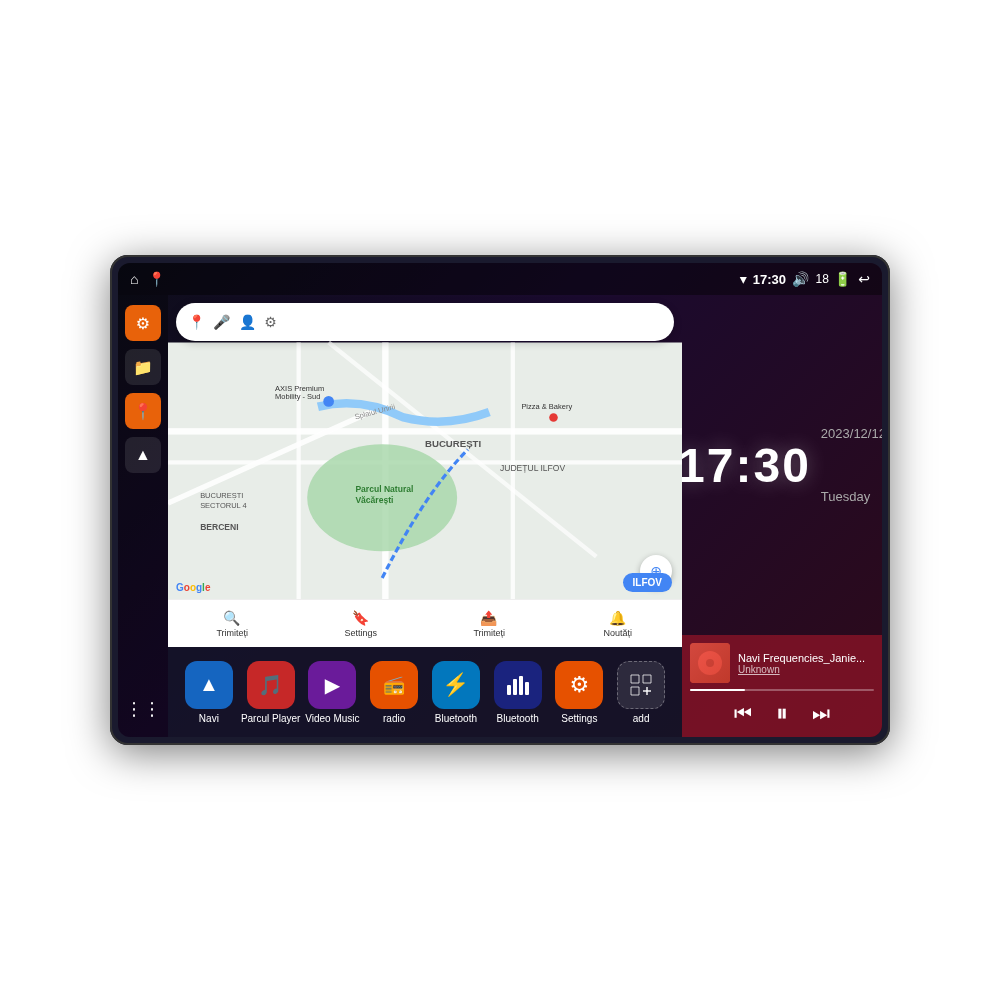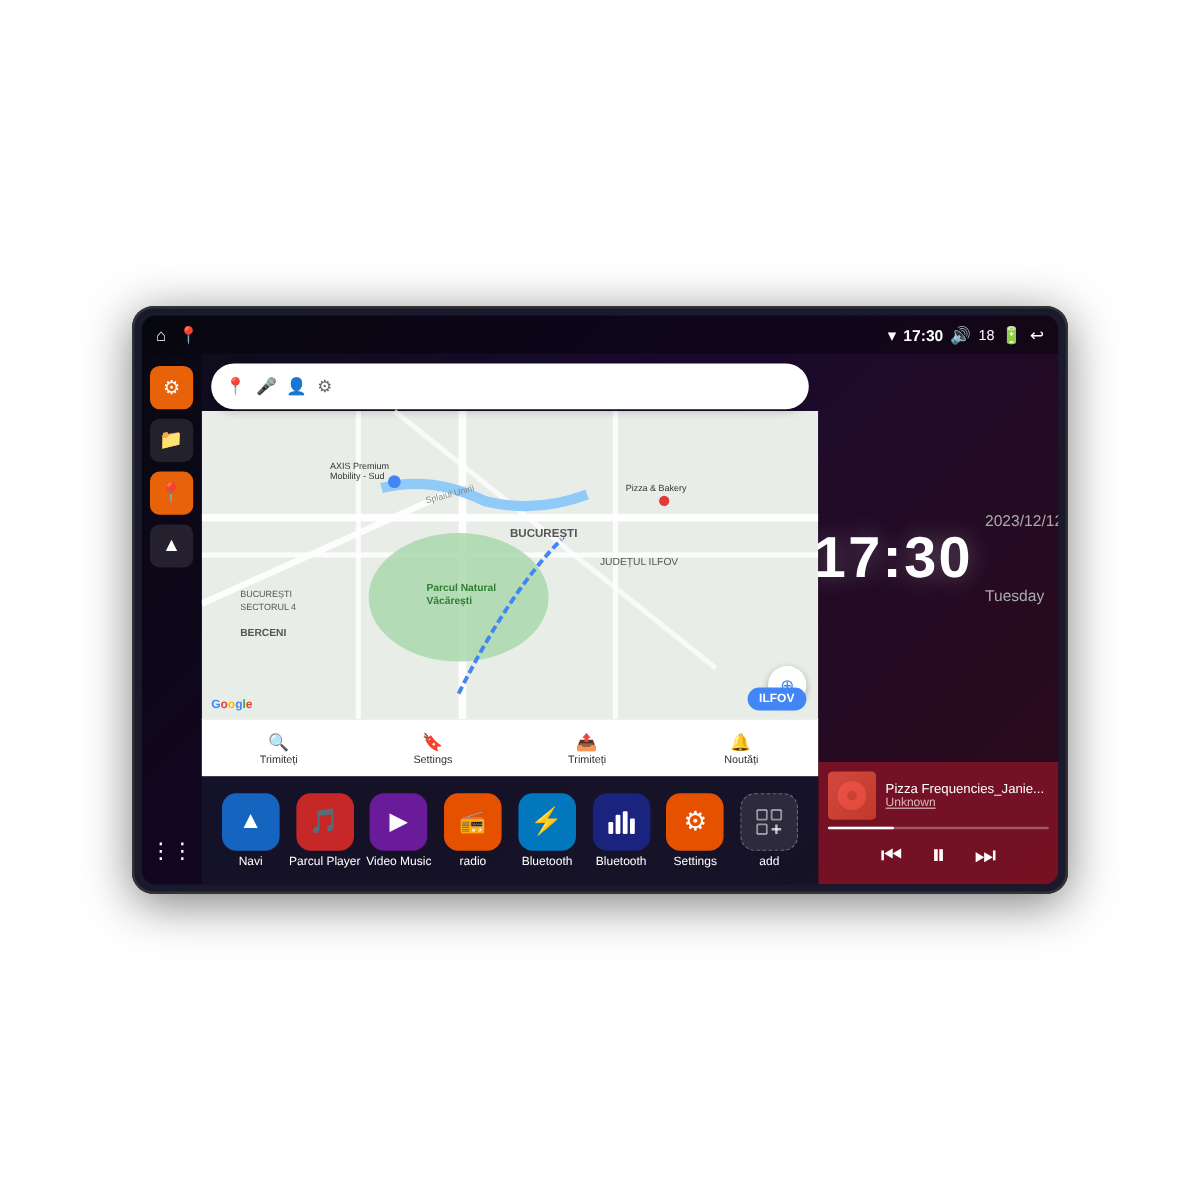--- a/index.html
+++ b/index.html
@@ -625,21 +625,21 @@
                 <rect x="0" y="0" width="40" height="40" fill="url(#grad)" opacity="0.3"></rect>
                 <defs>
                   <linearGradient id="grad" x1="0" y1="0" x2="1" y2="1">
                     <stop offset="0%" stop-color="#ff6b6b"></stop>
                     <stop offset="100%" stop-color="#c0392b"></stop>
                   </linearGradient>
                 </defs>
               </svg>
             </div>
             <div class="music-details">
-              <div class="music-title">Pizza Frequencies_Janie...</div>
+              <div class="music-title">Navi Frequencies_Janie...</div>
               <div class="music-artist">Unknown</div>
             </div>
           </div>
           <div class="music-progress">
             <div class="music-progress-fill"></div>
           </div>
           <div class="music-controls">
             <button class="music-btn">⏮</button>
             <button class="music-btn play">⏸</button>
             <button class="music-btn">⏭</button>

